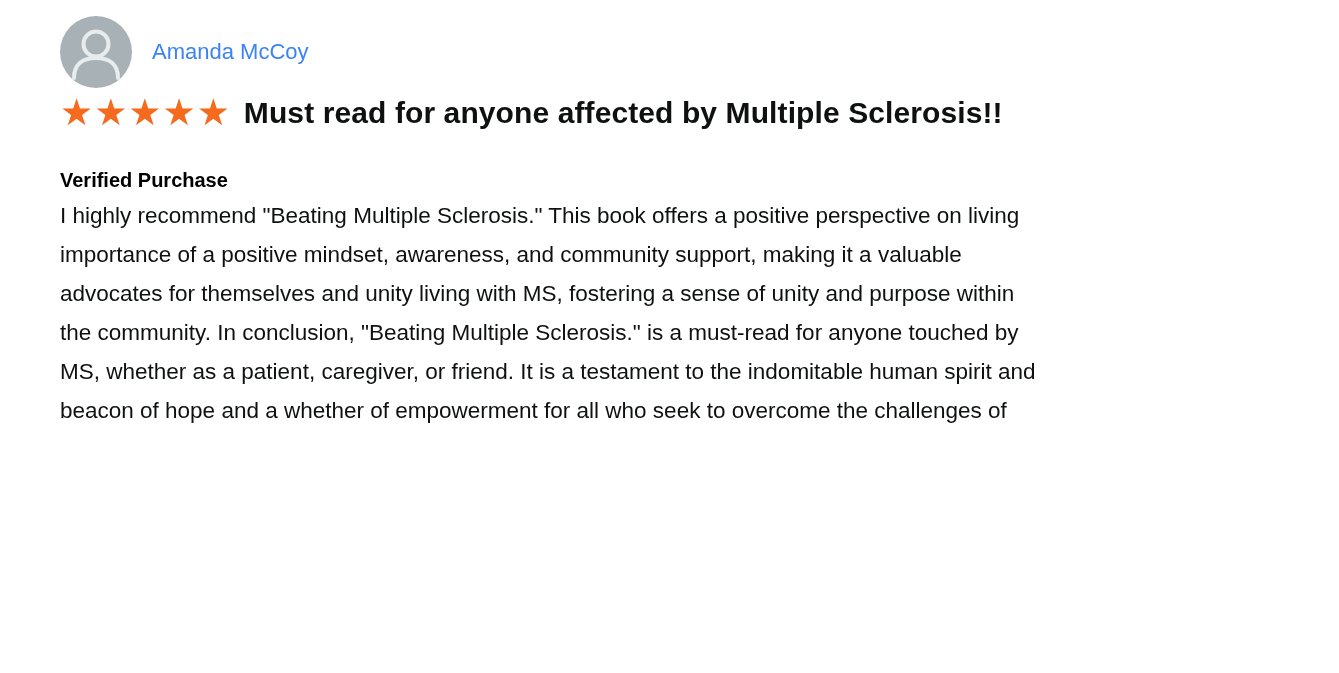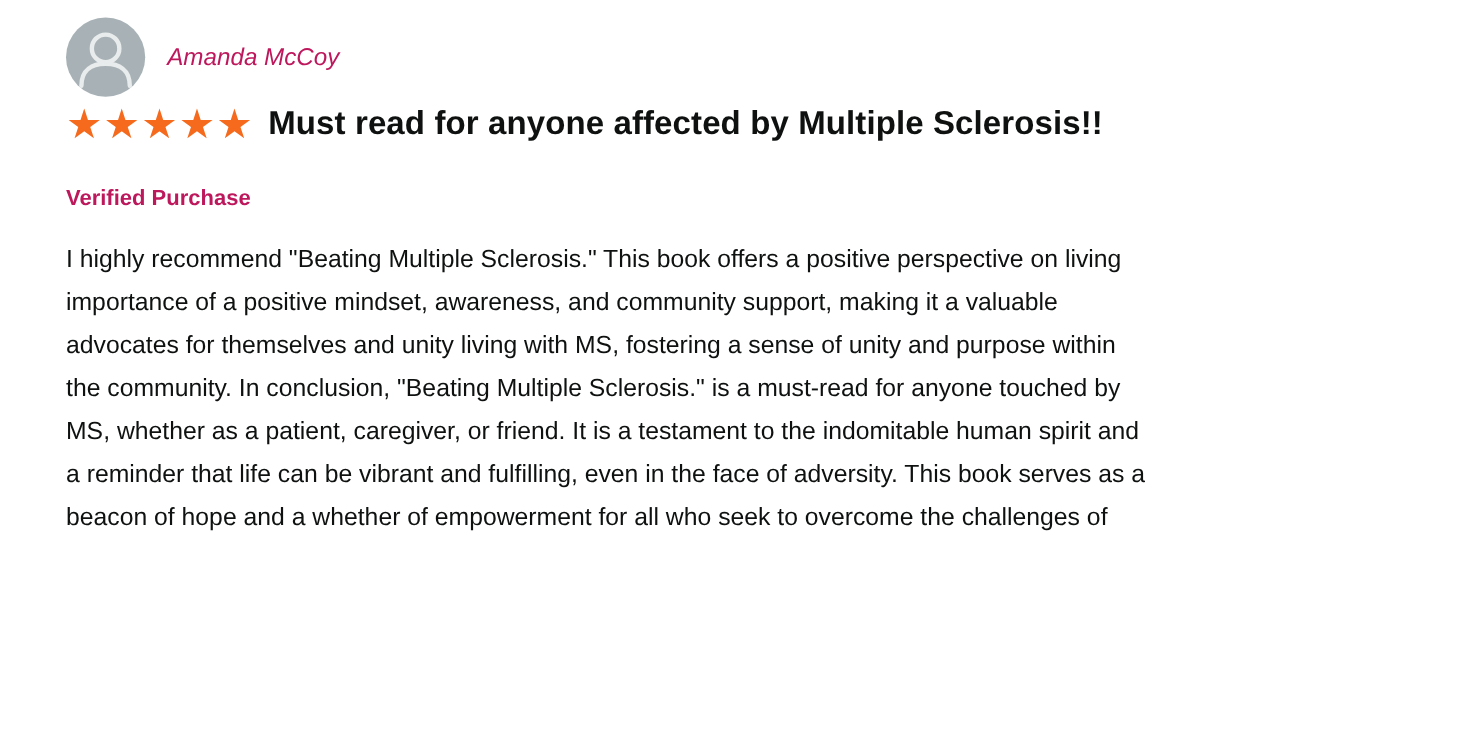--- a/index.html
+++ b/index.html
@@ -31,22 +31,21 @@
     border-radius: 50%;
     background: #A8B2B6;
     display: flex;
     align-items: center;
     justify-content: center;
     flex: 0 0 auto;
   }
   .author-name {
     font-size: 22px;
     line-height: 1.2;
-    color: #be185d;
-    font-style: italic;
+    color: #3b82f6;
   }
   
   .rating-row {
     display: flex;
     align-items: center;
     gap: 14px;
     margin-top: 2px;
     margin-bottom: 38px;
   }
   .stars {
@@ -64,22 +63,22 @@
     font-size: 30px;
     font-weight: 700;
     color: #0F1111;
     cursor: pointer;
     letter-spacing: 0.1px;
   }
   
   .verified-badge {
     font-size: 20px;
     font-weight: 700;
-    color: #be185d;
-    margin-bottom: 24px;
+    color: #000000;
+    margin-bottom: 4px;
     cursor: pointer;
     display: inline-block;
   }
   
   .review-body {
     font-size: 22.5px;
     color: #0F1111;
   }
   .review-body .line {
     white-space: pre;
@@ -117,17 +116,16 @@
   
   <span class="verified-badge">Verified Purchase</span>
 
   
   <div class="review-body">
     <div class="line">I highly recommend "Beating Multiple Sclerosis." This book offers a positive perspective on living</div>
     <div class="line">importance of a positive mindset, awareness, and community support, making it a valuable</div>
     <div class="line">advocates for themselves and unity living with MS, fostering a sense of unity and purpose within</div>
     <div class="line">the community. In conclusion, "Beating Multiple Sclerosis." is a must-read for anyone touched by</div>
     <div class="line">MS, whether as a patient, caregiver, or friend. It is a testament to the indomitable human spirit and</div>
-    <div class="line">a reminder that life can be vibrant and fulfilling, even in the face of adversity. This book serves as a</div>
     <div class="line">beacon of hope and a whether of empowerment for all who seek to overcome the challenges of</div>
   </div>
 
 </div>
 
 </body></html>

